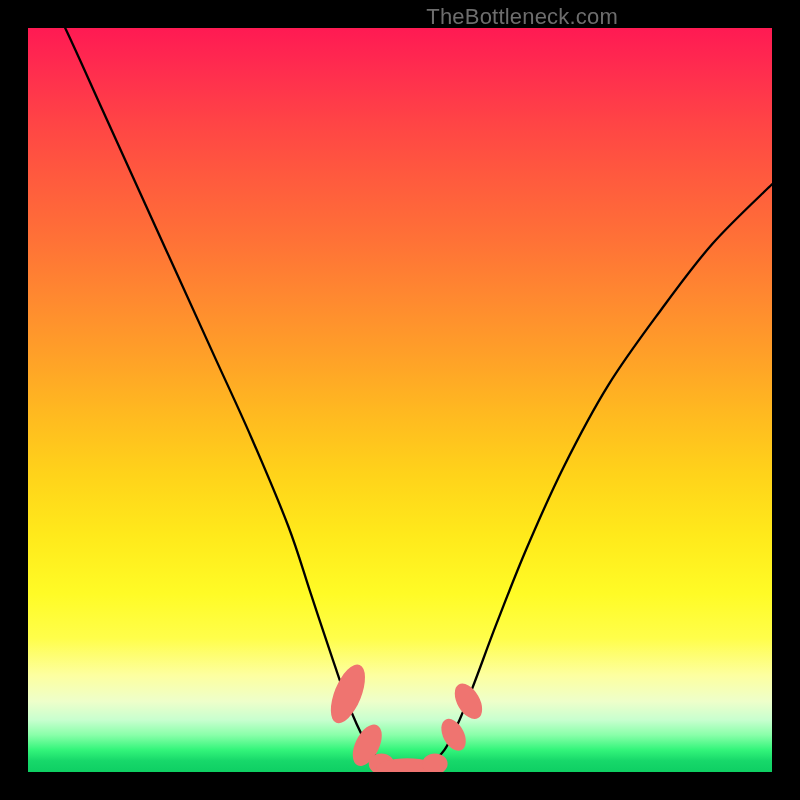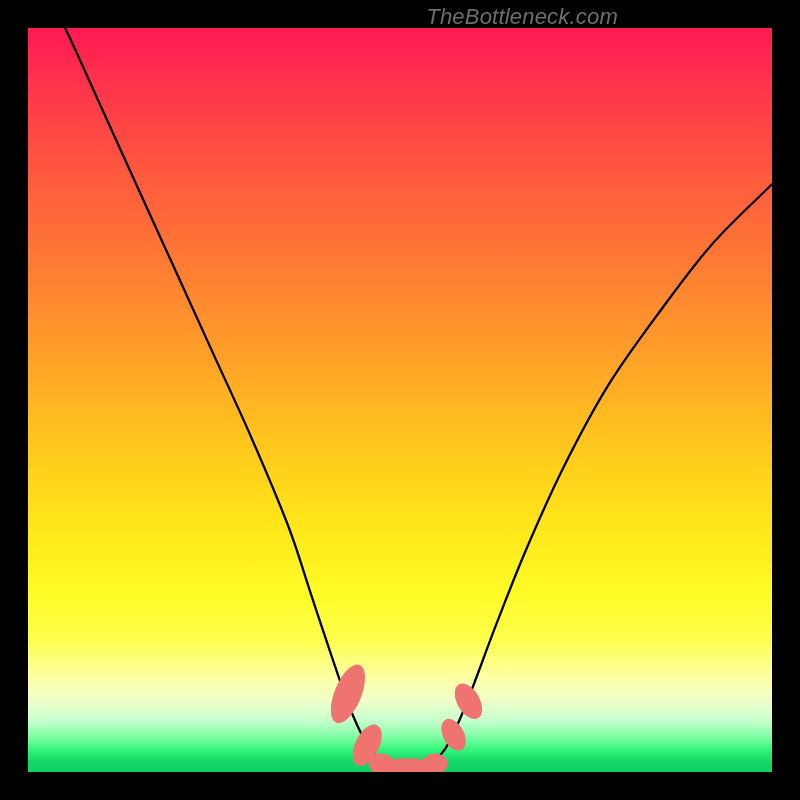--- a/index.html
+++ b/index.html
@@ -11,21 +11,20 @@
     background: #000;
     font-family: Arial, Helvetica, sans-serif;
   }
   .frame {
     position: absolute;
     top: 0;
     left: 0;
     width: 632px;
     height: 800px;
     background: #000;
-    font-style: italic;
   }
   .plot {
     position: absolute;
     top: 28px;
     left: 28px;
     width: 744px;
     height: 744px;
     overflow: hidden;
     background: linear-gradient(
       to bottom,

